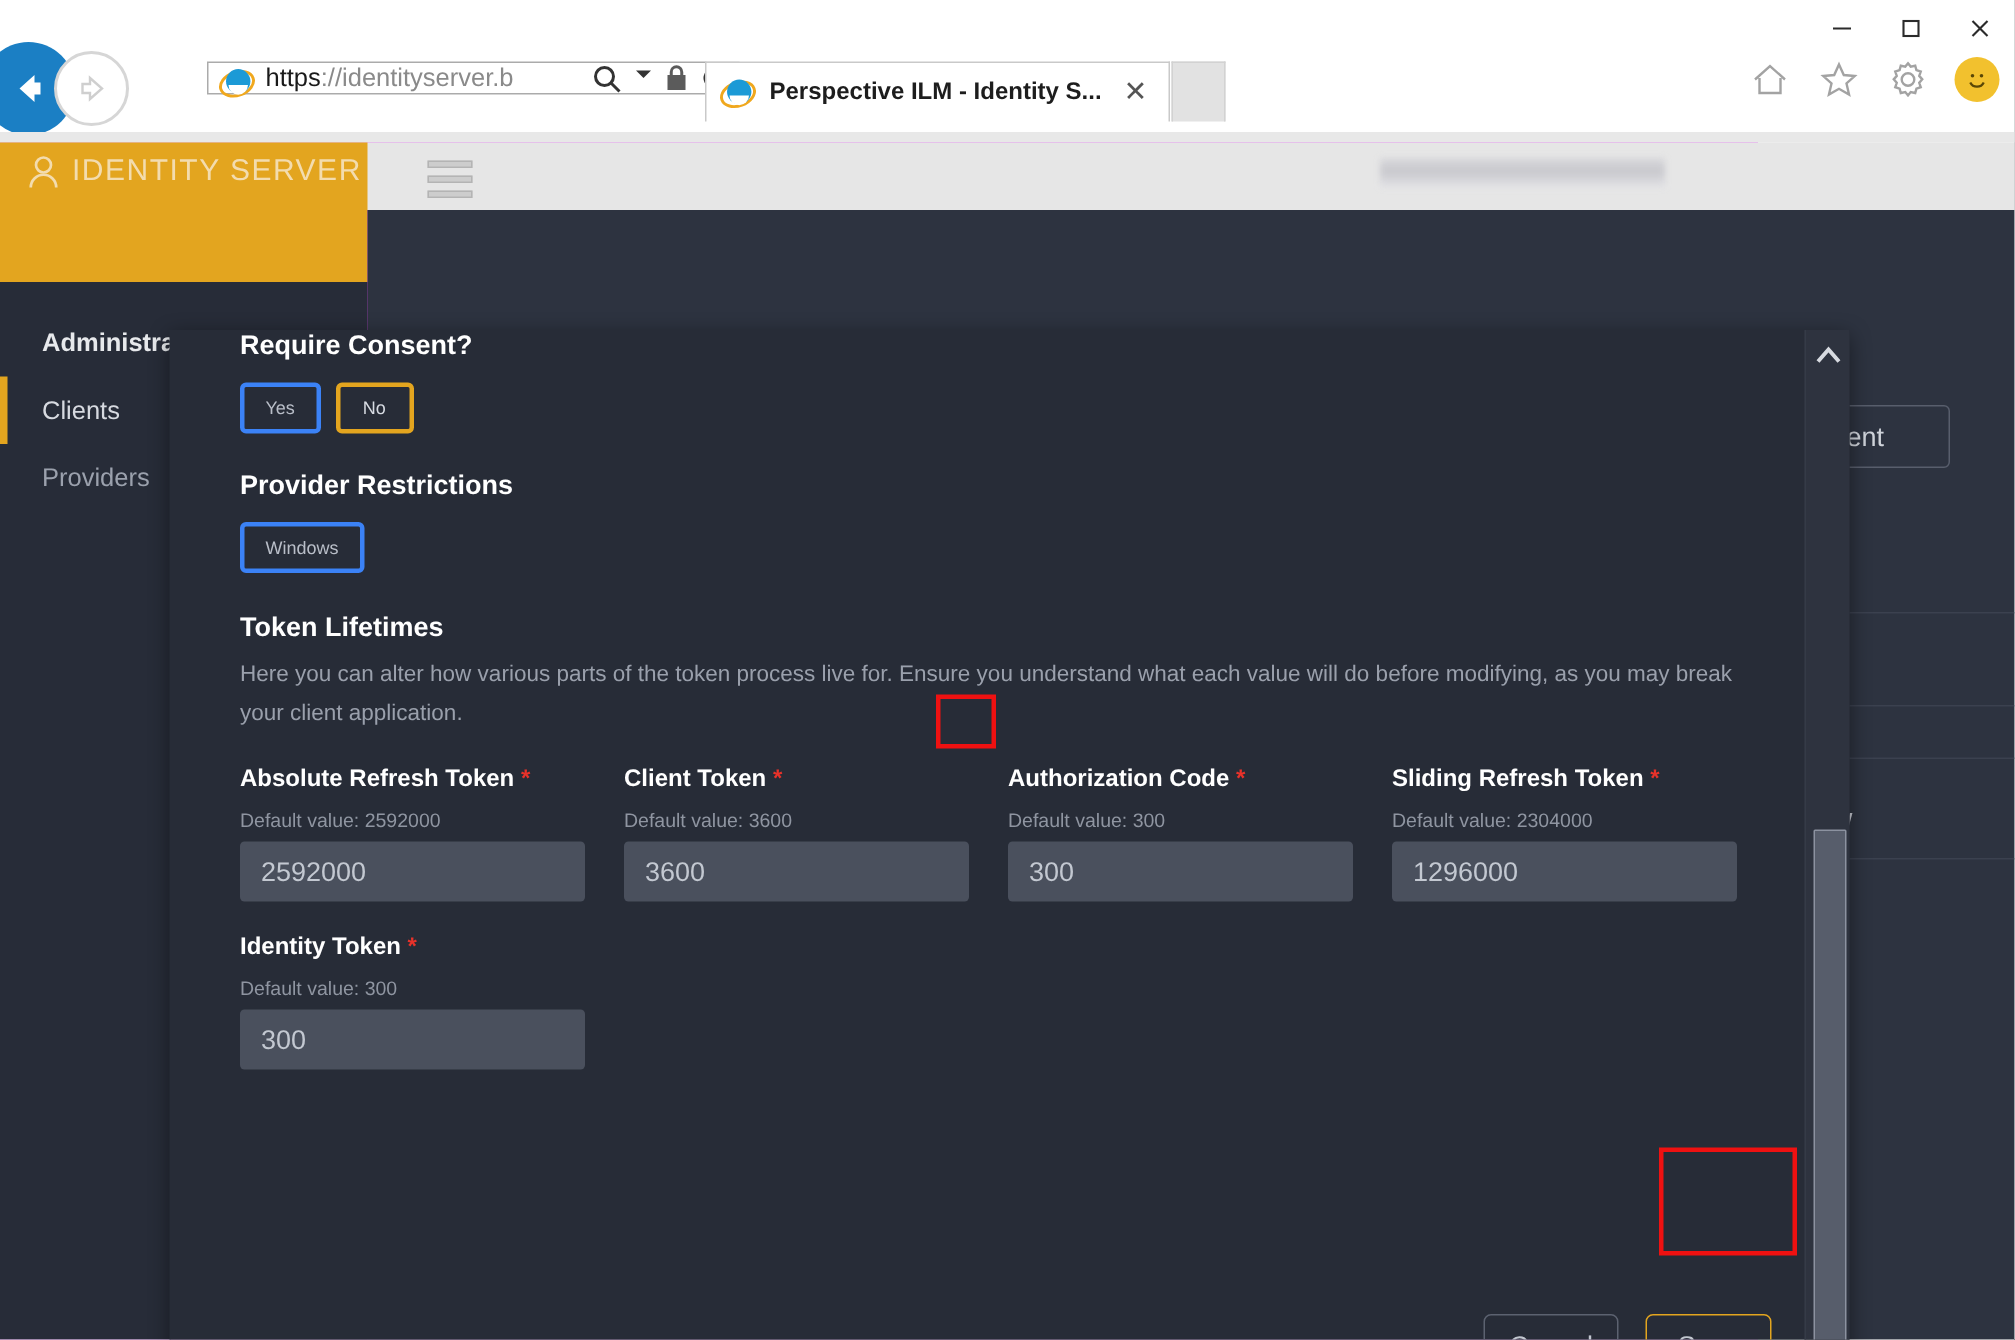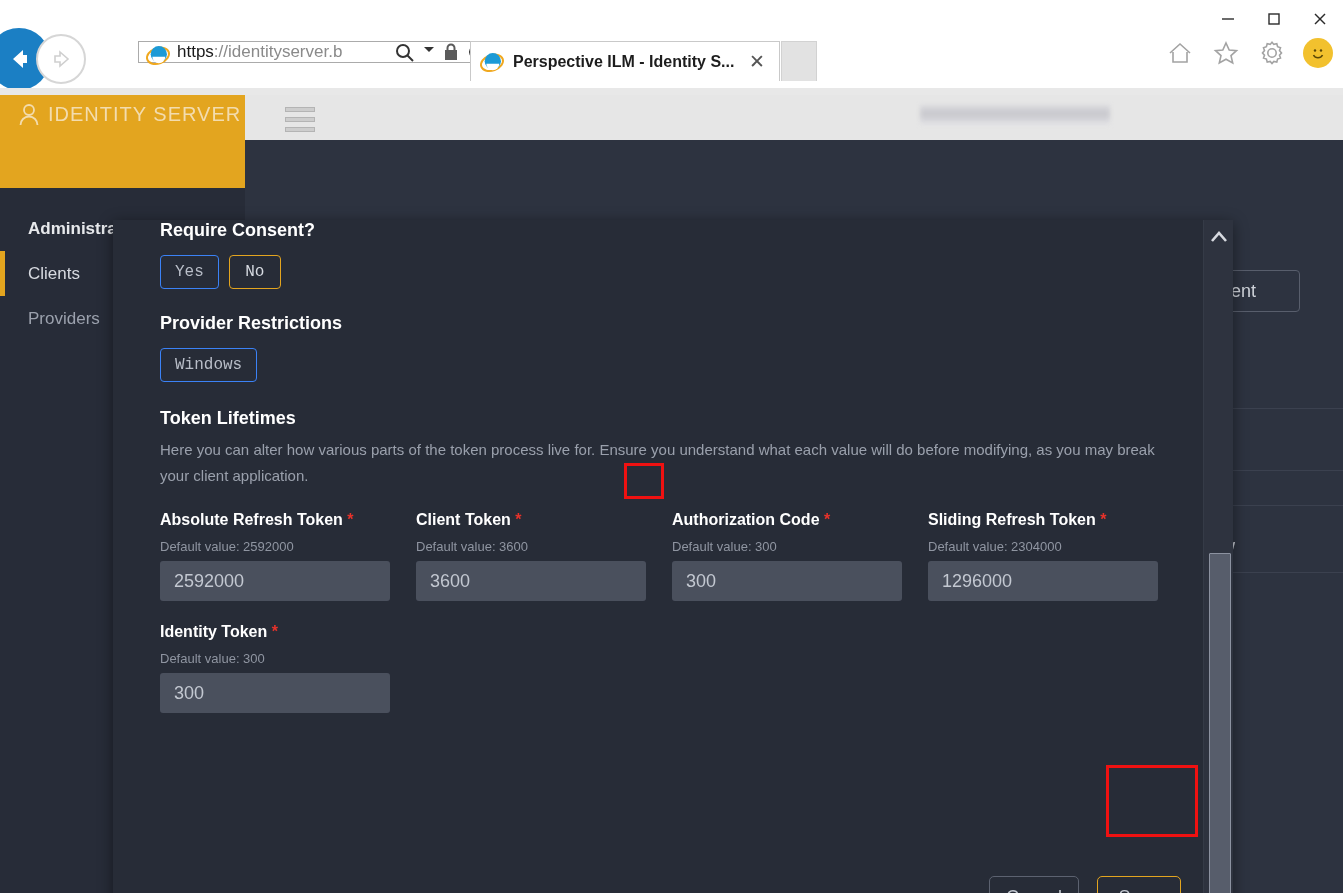--- a/index.html
+++ b/index.html
@@ -125,23 +125,23 @@
     padding: 0 0 0 47px; overflow: hidden;
   }
   .modal-clip { position: relative; margin-top: -8px; }
 
   .sec-title { color: #ffffff; font-size: 18px; font-weight: bold; margin: 12px 0 0 0; }
   .sec-title.first { margin-top: 8px; }
   .sec-desc { color: #9aa0ac; font-size: 15px; line-height: 26px; margin-top: 8px; max-width: 1010px; }
 
   .pill-row { display: flex; gap: 10px; margin-top: 14px; }
   .pill {
-    min-width: 52px; height: 34px; border: 1px solid #3b82f6; border-radius: 4px;
-    color: #b9bec8; font-size: 16px; display: inline-flex; align-items: center; justify-content: center;
-    padding: 0 14px; background: transparent; font-family: Liberation Mono, monospace;
+    min-width: 52px; height: 34px; border: 3px solid #3b82f6; border-radius: 4px;
+    color: #b9bec8; font-size: 12px; display: inline-flex; align-items: center; justify-content: center;
+    padding: 0 14px; background: transparent;
   }
   .pill.selected { border-color: #e3a51f; color: #d7dbe2; }
 
   .field-grid { display: flex; gap: 26px; margin-top: 22px; }
   .field { width: 230px; }
   .field-label { color: #ffffff; font-size: 16px; font-weight: bold; white-space: nowrap; }
   .req { color: #e8322a; font-weight: bold; }
   .field-default { color: #8f95a1; font-size: 13px; margin-top: 10px; }
   .field-input {
     margin-top: 7px; width: 230px; height: 40px; background: #4a505d; border: none; border-radius: 3px;

